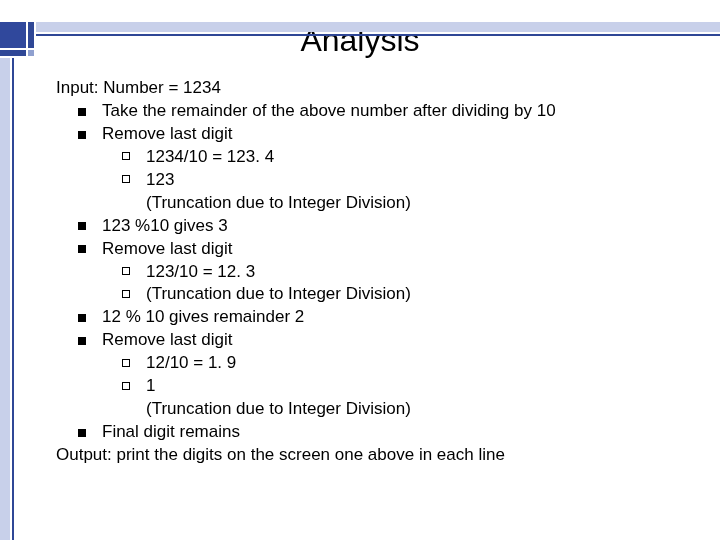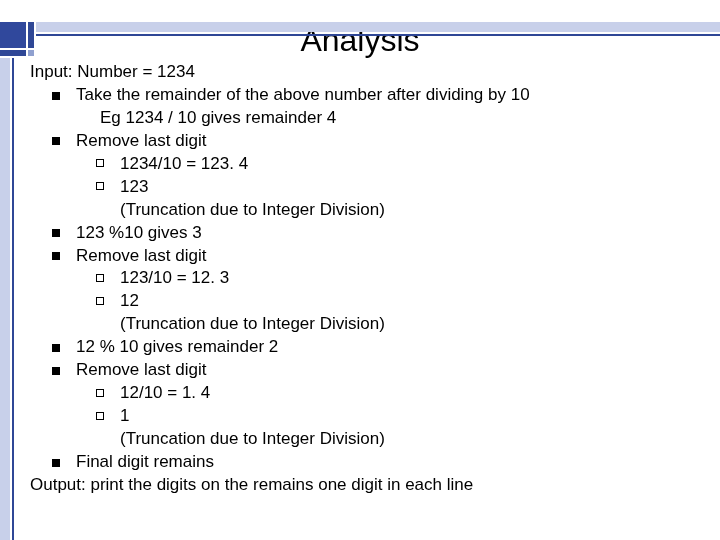--- a/index.html
+++ b/index.html
@@ -24,24 +24,24 @@
     left: 0;
     width: 720px;
     height: 540px;
     pointer-events: none;
   }
   .title {
     text-align: center;
     font-size: 32px;
     font-weight: normal;
     margin-top: 22px;
-    margin-bottom: 2px;
+    margin-bottom: 18px;
   }
   .content {
-    margin-left: 30px;
+    margin-left: 56px;
     margin-right: 30px;
     font-size: 17px;
     line-height: 1.35;
   }
   .line { display: block; }
   .b1 {
     position: relative;
     padding-left: 46px;
   }
   .b1::before {
@@ -91,45 +91,43 @@
     <rect x="0" y="36" width="10" height="504" fill="#c8d0ea"></rect>
     <rect x="12" y="36" width="2" height="504" fill="#2f4796"></rect>
   </svg>
 
   <div class="title">Analysis</div>
 
   <div class="content">
     <span class="line">Input: Number = 1234</span>
 
     <span class="line b1">Take the remainder of the above number after dividing by 10</span>
-    <span class="line b1-cont">Eg 1234 / 10 gives remainder 4</span>
 
     <span class="line b1">Remove last digit</span>
     <span class="line b2">1234/10 = 123. 4</span>
     <span class="line b2 b2-col">
       <span class="txt1">123</span>
       <span>(Truncation due to Integer Division)</span>
     </span>
 
     <span class="line b1">123 %10 gives 3</span>
 
     <span class="line b1">Remove last digit</span>
     <span class="line b2">123/10 = 12. 3</span>
     <span class="line b2 b2-col">
-      <span class="txt1">12</span>
       <span>(Truncation due to Integer Division)</span>
     </span>
 
     <span class="line b1">12 % 10 gives remainder 2</span>
 
     <span class="line b1">Remove last digit</span>
-    <span class="line b2">12/10 = 1. 4</span>
+    <span class="line b2">12/10 = 1. 9</span>
     <span class="line b2 b2-col">
       <span class="txt1">1</span>
       <span>(Truncation due to Integer Division)</span>
     </span>
 
     <span class="line b1">Final digit remains</span>
 
-    <span class="line">Output: print the digits on the remains one digit in each line</span>
+    <span class="line">Output: print the digits on the screen one above in each line</span>
   </div>
 
 </div>
 
 </body></html>

